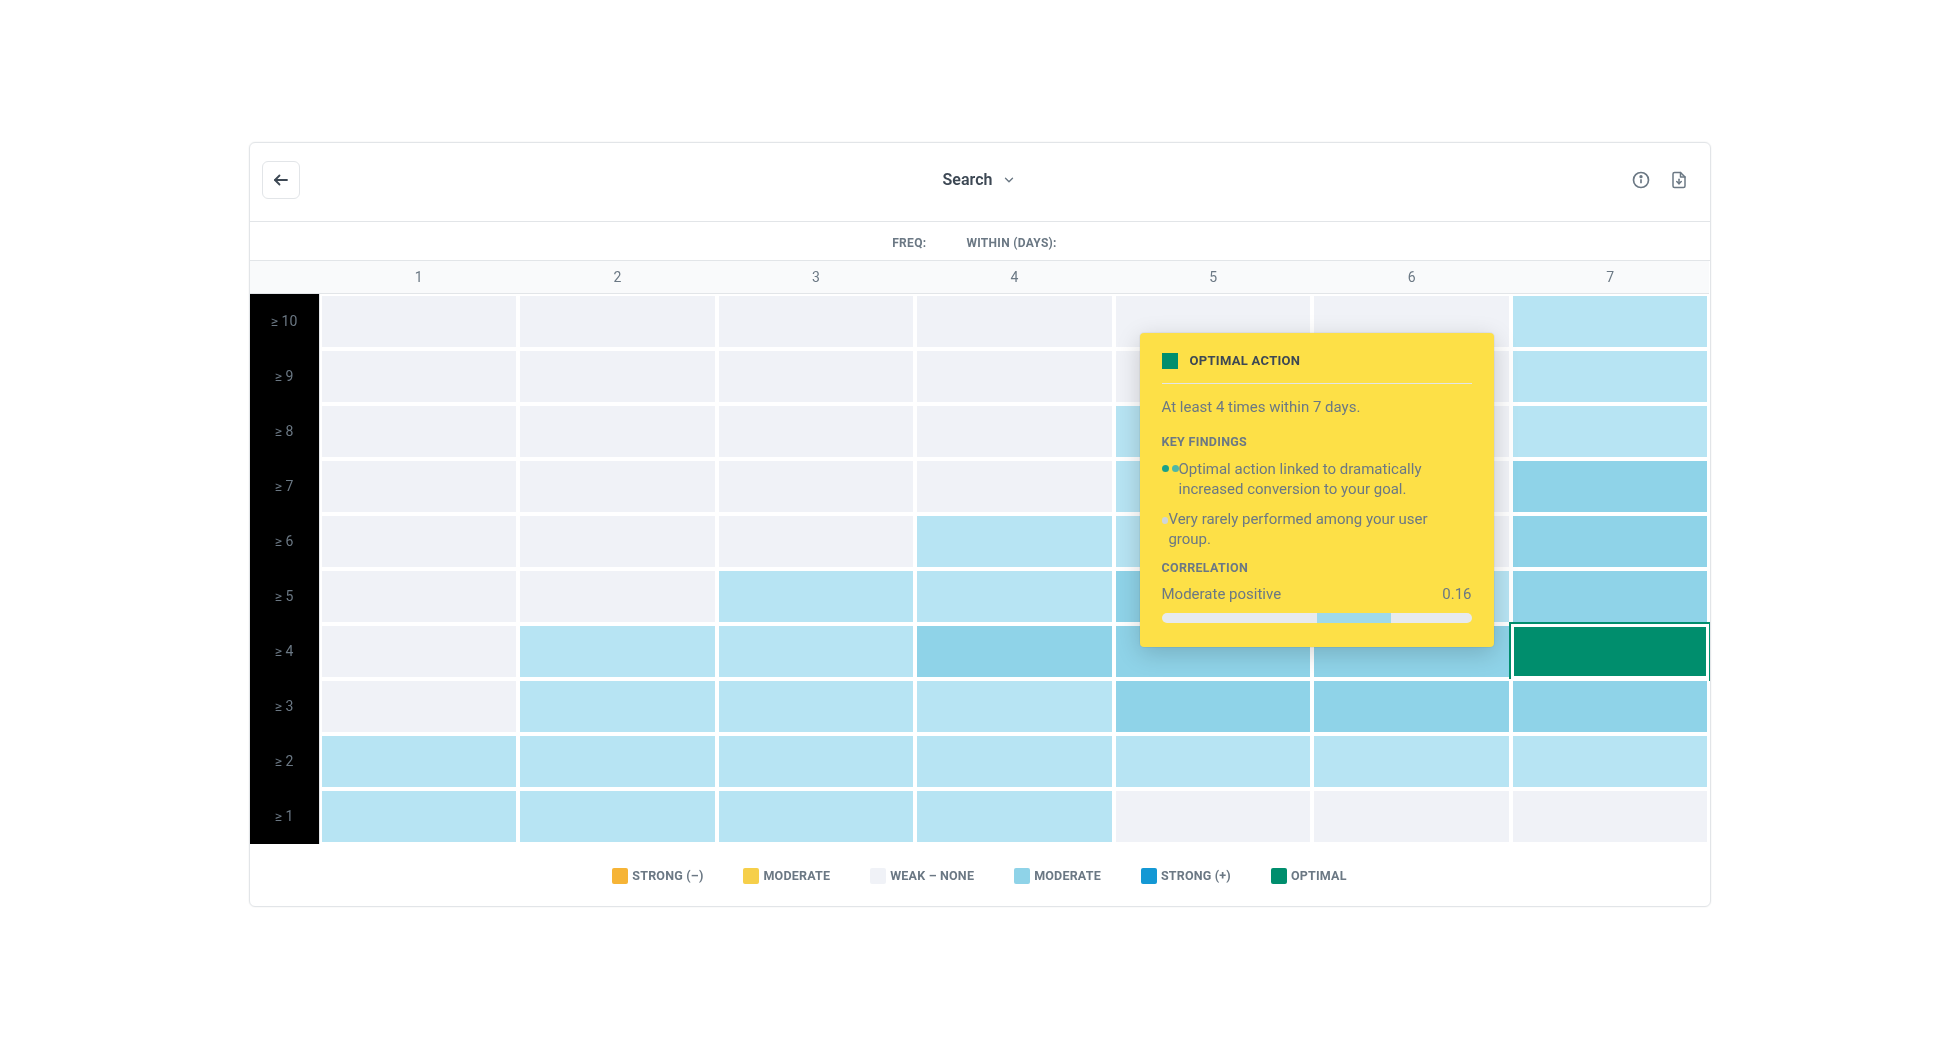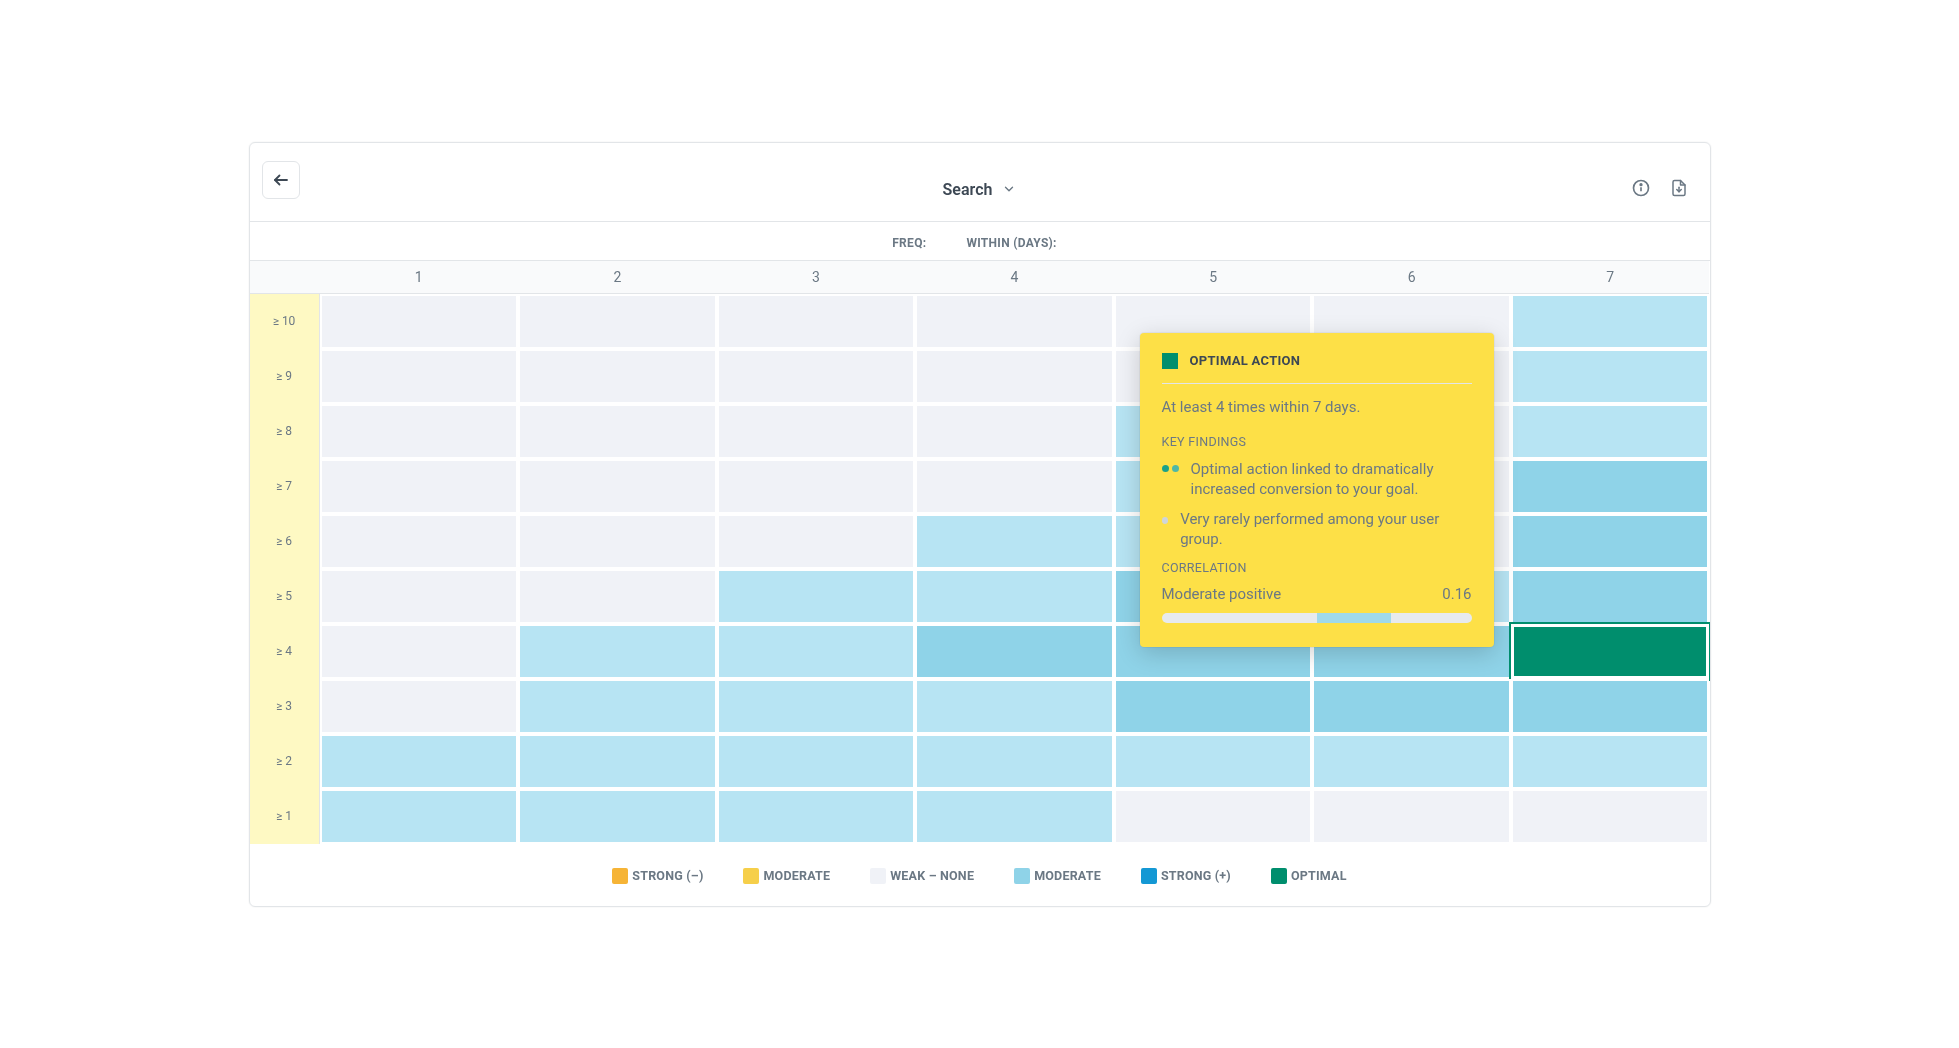--- a/index.html
+++ b/index.html
@@ -30,21 +30,21 @@
     width:1460px;
     border:1px solid var(--border);
     border-radius:6px;
     background:var(--bg);
     box-shadow:0 0 0 1px rgba(0,0,0,0.02);
     position:relative;
     overflow:hidden;
   }
   .topbar{
     display:flex;
-    align-items:flex-end;
+    align-items:center;
     padding:18px 20px 22px 12px;
     border-bottom:1px solid var(--border);
     position:relative;
   }
   .back-btn{
     width:36px;height:36px;border:1px solid var(--border);border-radius:6px;
     display:flex;align-items:center;justify-content:center;background:#fff;cursor:pointer;
   }
   .title-wrap{
     position:absolute;left:0;right:0;display:flex;justify-content:center;pointer-events:none;
@@ -69,24 +69,24 @@
   }
   .col-head{
     background:var(--header-bg);
     text-align:center;
     padding:8px 0;
     font-size:14px;
     color:var(--muted);
     border-bottom:1px solid var(--border);
   }
   .row-head{
-    font-size:12px;color:var(--muted);
+    font-size:14px;color:var(--muted);
     display:flex;align-items:center;justify-content:center;
     border-right:1px solid var(--border);
-    background:#fef9c3;
+    background:#000000;
     height:55px;
   }
   .cell{
     height:55px;
     border:2px solid #fff;
     box-sizing:border-box;
   }
   .c-weak{background:var(--weak);}
   .c-mod {background:var(--mod-pos);}
   .c-modd{background:var(--mod-pos-darker);}
@@ -102,22 +102,22 @@
     position:absolute;
     top:190px;left:890px;width:310px;
     background:#fde047;border-radius:4px;
     box-shadow:0 6px 24px rgba(0,0,0,.18),0 0 0 1px rgba(0,0,0,.04);
     padding:20px 22px 24px;
     font-size:14px;color:var(--text);
   }
   .pop-hdr{display:flex;align-items:center;gap:12px;font-weight:700;font-size:13px;letter-spacing:.3px;border-bottom:1px solid var(--border);padding-bottom:14px;}
   .pop-sq{width:16px;height:16px;background:var(--optimal);}
   .pop-sub{color:var(--muted);padding:14px 0 18px;font-size:15px;}
-  .pop-sec{font-weight:400;font-size:12.5px;letter-spacing:.3px;color:var(--muted);margin-bottom:10px;}
-  .finding{display:flex;gap:12px;color:var(--muted);font-size:15px;line-height:1.35;margin-bottom:10px;}
+  .pop-sec{font-weight:700;font-size:12.5px;letter-spacing:.3px;color:var(--muted);margin-bottom:10px;}
+  .finding{display:flex;gap:0;color:var(--muted);font-size:15px;line-height:1.35;margin-bottom:10px;}
   .bullet-dots{display:inline-flex;gap:3px;margin-top:6px;}
   .bullet-dots span{width:7px;height:7px;border-radius:50%;}
   .bd1{background:#1aa189;} .bd2{background:#4fb8a6;}
   .bullet-grey{width:7px;height:7px;border-radius:50%;background:#cfd5da;margin-top:8px;}
   .corr-row{display:flex;justify-content:space-between;font-size:15px;color:var(--muted);margin:6px 0 10px;}
   .corr-bar{height:10px;background:#e7eaee;border-radius:5px;position:relative;}
   .corr-seg{position:absolute;top:0;bottom:0;background:#9fd9eb;}
 </style>
 </head>
 <body>

